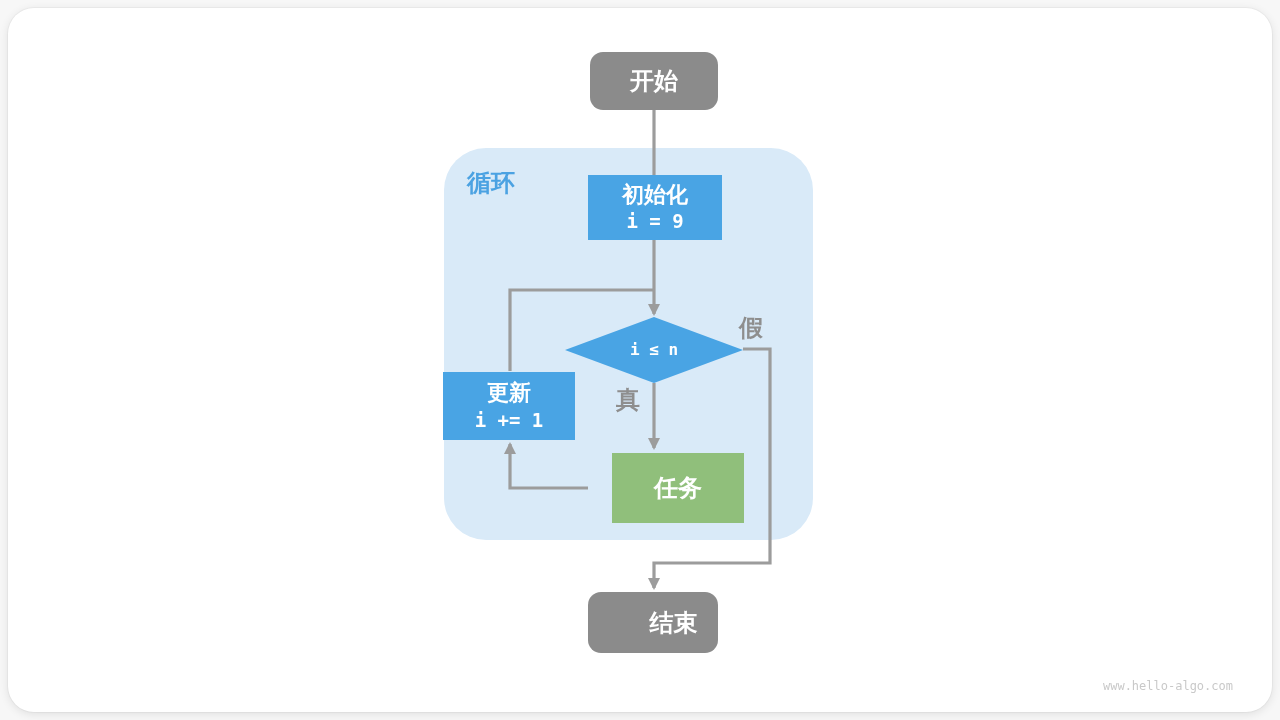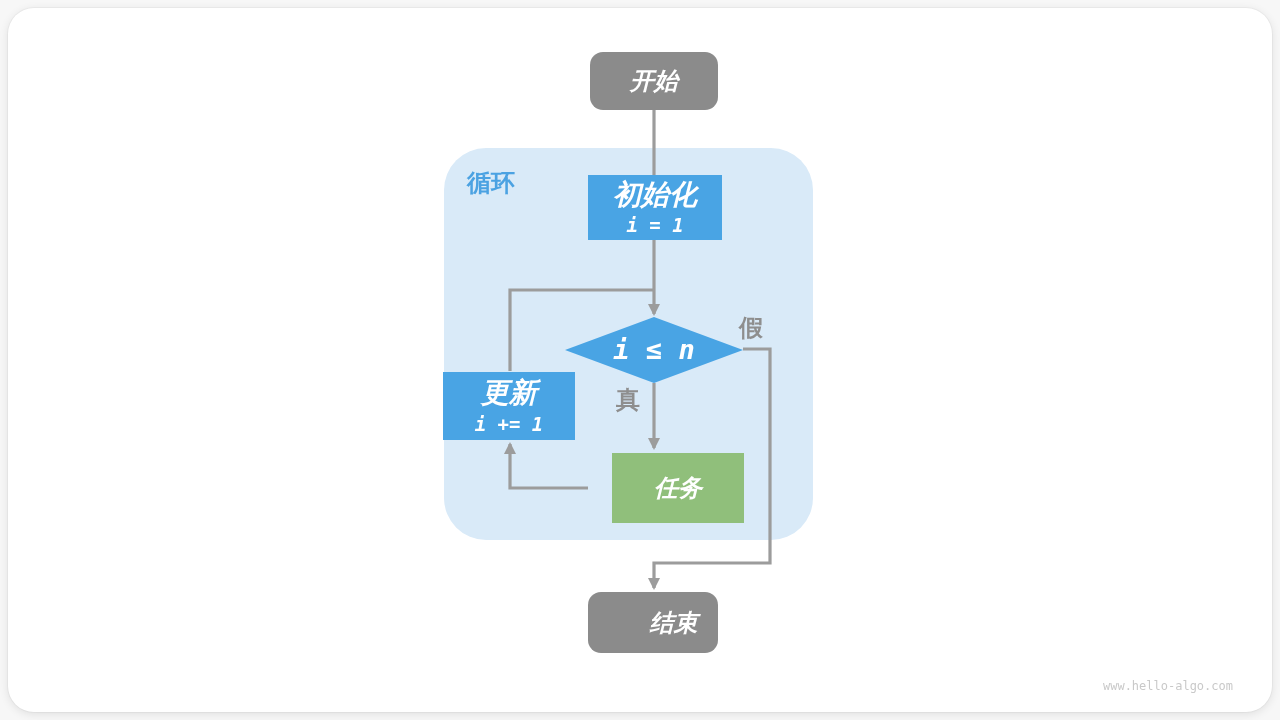--- a/index.html
+++ b/index.html
@@ -53,23 +53,22 @@
   .node {
     position: absolute;
     display: flex;
     flex-direction: column;
     align-items: center;
     justify-content: center;
     color: #ffffff;
     font-weight: 700;
     text-align: center;
     line-height: 1.3;
-    font-style: italic;
   }
-  .node .title { font-size: 28px; }
+  .node .title { font-size: 22px; }
   .node .big   { font-size: 24px; }
   .mono {
     font-family: "DejaVu Sans Mono", monospace;
     font-weight: 700;
     font-size: 19px;
   }
   .node-start {
     left: 590px; top: 52px; width: 128px; height: 58px;
     background: var(--node-gray);
     border-radius: 13px;
@@ -91,21 +90,21 @@
   .node-task {
     left: 588px; top: 453px; width: 132px; height: 70px;
     background: var(--node-green);
     margin-left: 24px;
   }
   .node-condition {
     left: 565px; top: 317px; width: 178px; height: 66px;
     background: var(--node-blue);
     clip-path: polygon(50% 0%, 100% 50%, 50% 100%, 0% 50%);
   }
-  .node-condition .mono { font-size: 27px; }
+  .node-condition .mono { font-size: 16px; }
   .edge-label {
     position: absolute;
     font-size: 24px;
     font-weight: 700;
     color: var(--edge-label);
   }
   .edge-label-true  { left: 616px; top: 384px; }
   .edge-label-false { left: 739px; top: 312px; }
   .watermark {
     position: absolute;
@@ -141,21 +140,21 @@
       <path d="M743,349 L770,349 L770,563 L654,563 L654,588" marker-end="url(#arrow)"></path>
     </g>
   </svg>
 
   <div class="node node-start">
     <span class="big">开始</span>
   </div>
 
   <div class="node node-init">
     <span class="title">初始化</span>
-    <span class="mono">i = 1</span>
+    <span class="mono">i = 9</span>
   </div>
 
   <div class="node node-condition">
     <span class="mono">i ≤ n</span>
   </div>
 
   <div class="node node-update">
     <span class="title">更新</span>
     <span class="mono">i += 1</span>
   </div>

